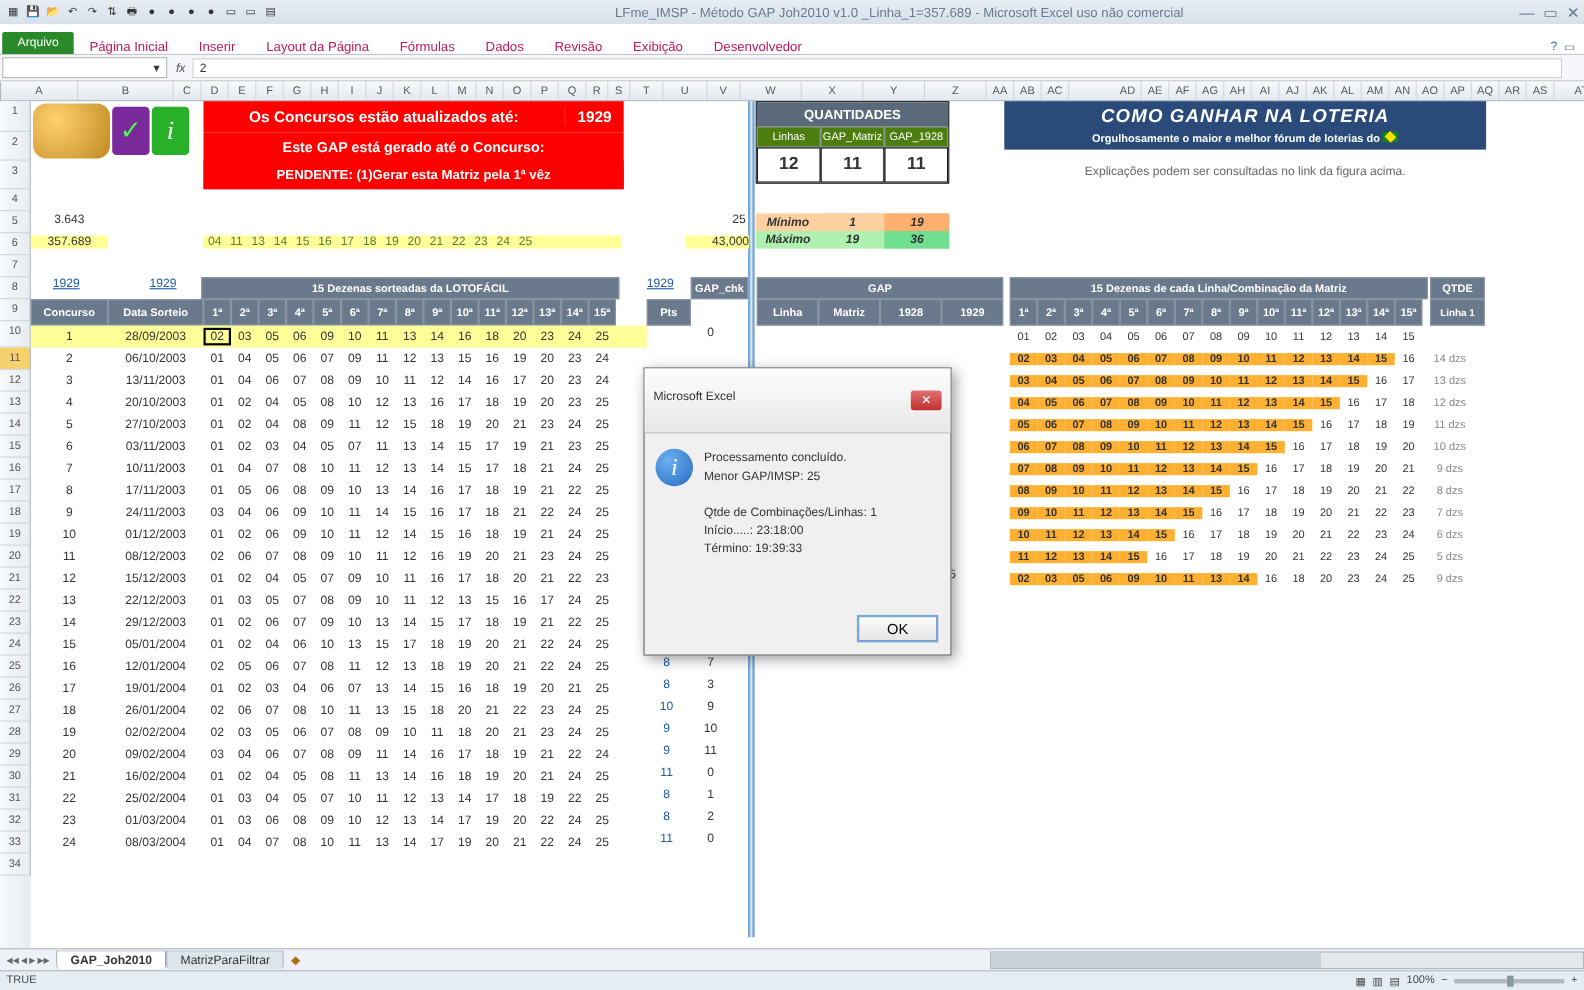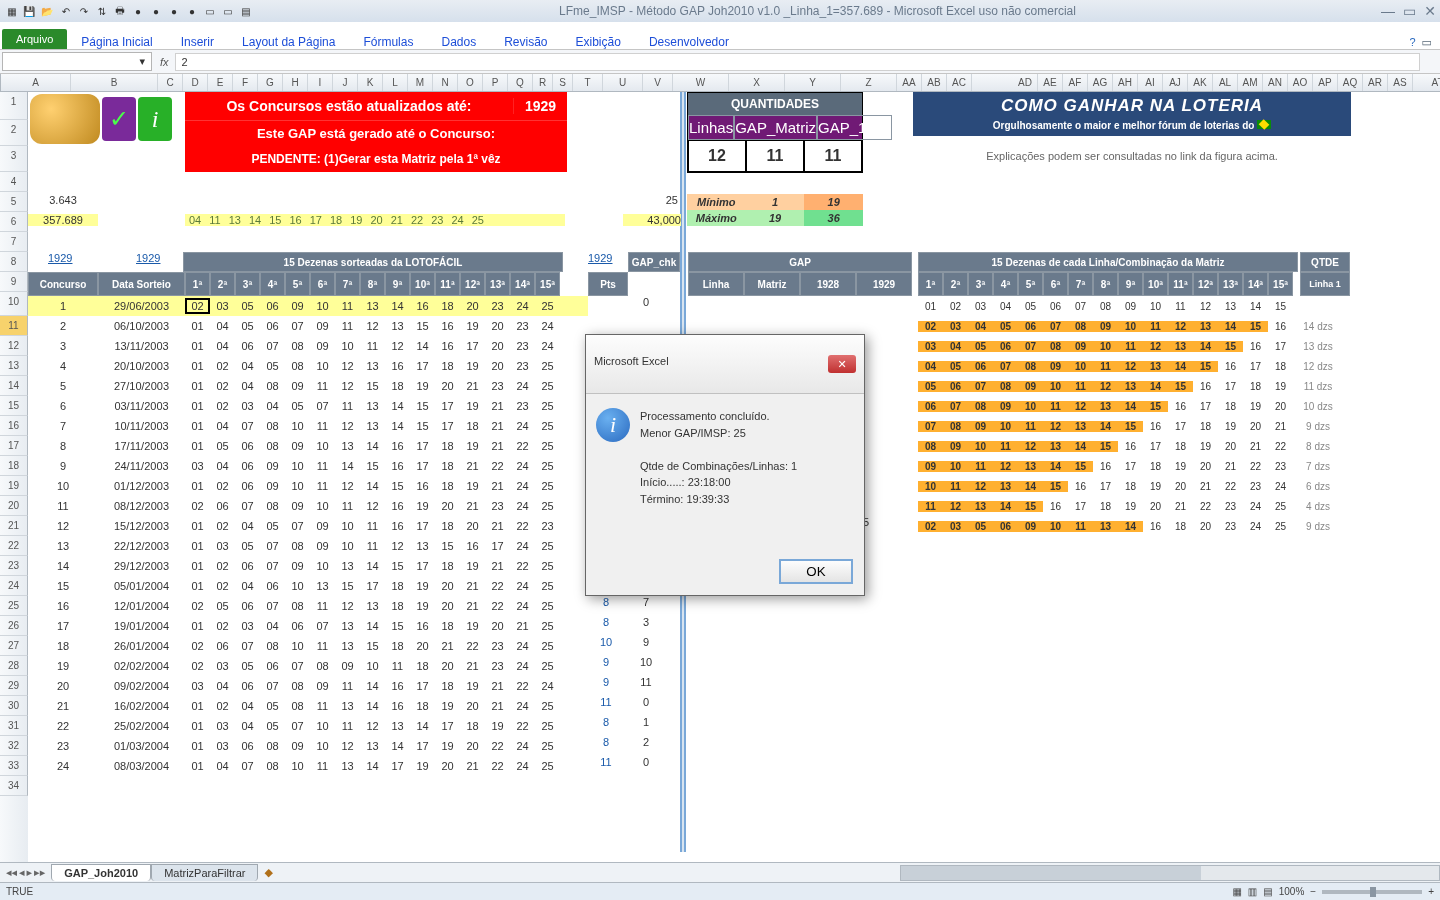--- a/index.html
+++ b/index.html
@@ -8,21 +8,21 @@
 
 .title-bar { height: 22px; background: linear-gradient(#e8edf3,#d6e0ec); display: flex; align-items: center; padding: 0 4px; }
 .title-bar .qat { display: flex; gap: 2px; }
 .title-bar .qat span { width: 16px; height: 16px; display: inline-flex; align-items: center; justify-content: center; font-size: 10px; }
 .title-bar .title-text { flex: 1; text-align: center; color: #6a7a8c; font-size: 12px; }
 .title-bar .win-controls { display: flex; gap: 8px; color: #6a7a8c; font-size: 14px; }
 
 
 .ribbon { height: 28px; background: #fff; border-bottom: 1px solid #c5c5c5; display: flex; align-items: flex-end; }
 .ribbon .file-tab { background: #2a8a2a; color: #fff; padding: 4px 14px; font-size: 11px; border-radius: 2px 2px 0 0; margin-left: 2px; }
-.ribbon .tab { padding: 4px 14px; font-size: 12px; color: #1d4ed8; cursor: pointer; }
+.ribbon .tab { padding: 4px 14px; font-size: 12px; color: #be185d; cursor: pointer; }
 .ribbon .help { margin-left: auto; display: flex; gap: 6px; padding-right: 8px; color: #5a6a7a; }
 
 
 .formula-row { height: 24px; border-bottom: 1px solid #c5c5c5; display: flex; align-items: center; background: #f4f6f9; }
 .name-box { width: 150px; border: 1px solid #b5b5b5; background: #fff; margin: 2px; padding: 2px 6px; font-size: 11px; display: flex; justify-content: space-between; }
 .fx-label { padding: 0 6px; font-style: italic; color: #555; }
 .formula-input { flex: 1; background: #fff; border: 1px solid #d0d0d0; padding: 2px 6px; margin-right: 20px; }
 
 
 .grid-wrap { position: relative; height: 794px; overflow: hidden; }
@@ -48,21 +48,21 @@
 
 
 .logo-cell { position: absolute; left: 0; top: 0; width: 157px; height: 54px; display: flex; align-items: center; gap: 2px; padding-left: 2px; }
 .logo-cell .heart { width: 70px; height: 50px; background: radial-gradient(circle at 30% 30%, #ffd070, #c08a20); border-radius: 12px; position: relative; }
 .logo-cell .chk { width: 34px; height: 44px; background: #7a2a9a; border-radius: 4px; color: #4aff4a; font-size: 24px; text-align: center; line-height: 44px; }
 .logo-cell .info { width: 34px; height: 44px; background: #28b028; border-radius: 4px; color: #fff; font-size: 24px; text-align: center; line-height: 44px; font-family: Georgia, serif; font-style: italic; }
 
 
 .qty-box { position: absolute; left: 659px; top: 0; width: 176px; border: 1px solid #000; }
 .qty-box .h { background: #5a6a7a; color: #fff; text-align: center; font-weight: bold; padding: 4px 0; font-size: 12px; }
-.qty-box .sub { display: flex; background: #701a75; color: #fff; font-size: 15px; }
+.qty-box .sub { display: flex; background: #4d7c0f; color: #fff; font-size: 10px; }
 .qty-box .sub div { flex: 1; text-align: center; border: 1px solid #8a96a2; padding: 3px 0; }
 .qty-box .vals { display: flex; background: #fff; }
 .qty-box .vals div { flex: 1; text-align: center; border: 1px solid #000; padding: 6px 0; font-size: 16px; font-weight: bold; }
 
 
 .blue-banner { position: absolute; left: 885px; top: 0; width: 438px; height: 44px; background: #2a4a7a; color: #fff; text-align: center; }
 .blue-banner .t1 { font-size: 17px; font-weight: bold; font-style: italic; letter-spacing: 1px; padding-top: 4px; }
 .blue-banner .t2 { font-size: 10px; font-weight: bold; padding-top: 4px; }
 .explain { position: absolute; left: 885px; top: 58px; width: 438px; text-align: center; color: #666; font-size: 11px; }
 
@@ -405,21 +405,21 @@
             <div class="bluecell" style="position: static; width: 25px; height: 24px;">13ª</div>
             <div class="bluecell" style="position: static; width: 25px; height: 24px;">14ª</div>
             <div class="bluecell" style="position: static; width: 25px; height: 24px;">15ª</div>
           </div>
         <div class="bluecell" style="left:1272px;top:20px;width:50px;height:24px;font-size:9px">Linha 1</div>
       </div>
 
       <div class="data-table" id="data-table">
           <div class="drow sel">
             <div class="c1">1</div>
-            <div class="c2">29/06/2003</div>
+            <div class="c2">28/09/2003</div>
             <div class="dz sel">02</div>
             <div class="dz">03</div>
             <div class="dz">05</div>
             <div class="dz">06</div>
             <div class="dz">09</div>
             <div class="dz">10</div>
             <div class="dz">11</div>
             <div class="dz">13</div>
             <div class="dz">14</div>
             <div class="dz">16</div>
@@ -1301,21 +1301,21 @@
             <div class="mz">16</div>
             <div class="mz">17</div>
             <div class="mz">18</div>
             <div class="mz">19</div>
             <div class="mz">20</div>
             <div class="mz">21</div>
             <div class="mz">22</div>
             <div class="mz">23</div>
             <div class="mz">24</div>
             <div class="mz">25</div>
-            <div class="qt">4 dzs</div>
+            <div class="qt">5 dzs</div>
           </div>
           <div class="mrow">
             <div class="mz hl">02</div>
             <div class="mz hl">03</div>
             <div class="mz hl">05</div>
             <div class="mz hl">06</div>
             <div class="mz hl">09</div>
             <div class="mz hl">10</div>
             <div class="mz hl">11</div>
             <div class="mz hl">13</div>

